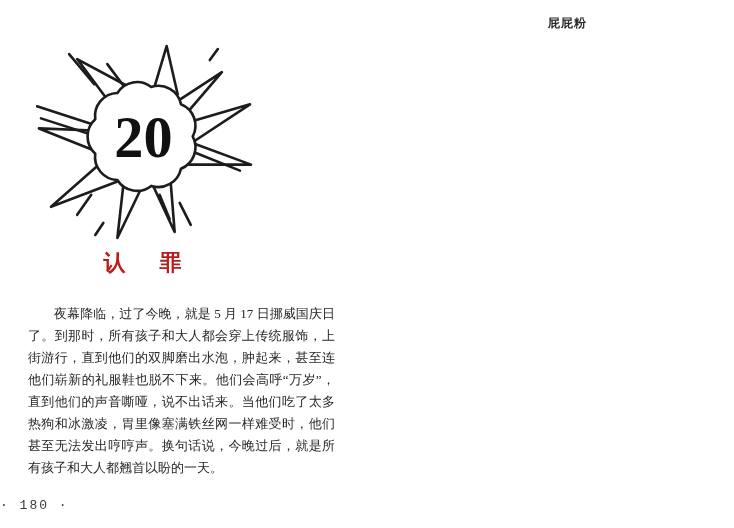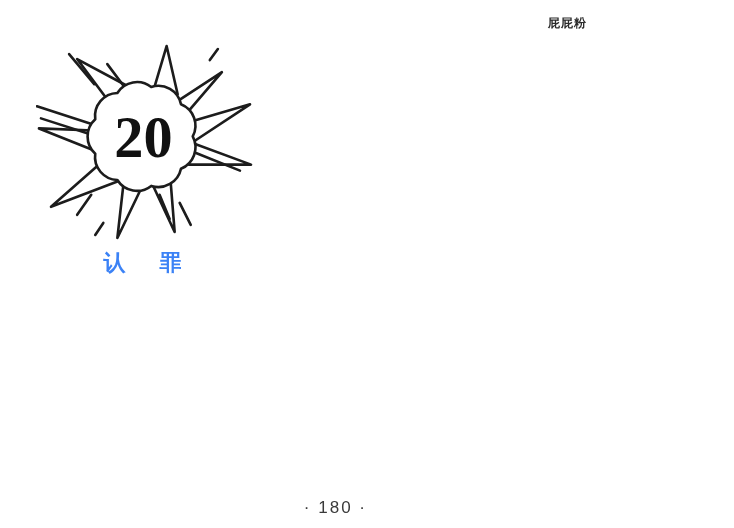--- a/index.html
+++ b/index.html
@@ -24,34 +24,34 @@
   }
 
   
   .badge-wrap{position:absolute;left:36px;top:44px;width:218px;height:198px;}
   .chapter-number{
     font-family:"Liberation Serif","DejaVu Serif",serif;
     font-weight:bold;
   }
   .chapter-title{
     position:absolute;left:38px;top:248px;width:215px;
-    text-align:center;font-size:22px;font-weight:bold;color:#3b82f6;
+    text-align:center;font-size:22px;font-weight:bold;color:#b91c1c;
     letter-spacing:6px;
   }
   .body-text{
     position:absolute;text-align:justify;color:#262626;
     font-size:13px;
   }
   .body-text p{margin:0;text-indent:2em;}
   .left-text{left:28px;top:303px;width:307px;line-height:22px;}
 
   .page-number{
-    position:absolute;top:498px;width:367px;text-align:right;
-    font-size:17px;letter-spacing:2px;color:#3a3a3a;
-    font-family:Liberation Sans, sans-serif;
+    position:absolute;top:498px;width:367px;text-align:left;
+    font-size:13px;letter-spacing:2px;color:#3a3a3a;
+    font-family:Liberation Mono, monospace;
   }
   .pn-left{left:0;}
 
   svg{display:block;}
 </style>
 </head>
 <body>
 
 <div class="spread">
 
@@ -103,20 +103,23 @@
                    A23,23 0 0 1 113.7,42.8
                    A23,23 0 0 1 143.3,59.9
                    A23,23 0 0 1 155,92 Z"></path>
         </g>
         <text class="chapter-number" x="106" y="112" text-anchor="middle" font-size="58" font-weight="bold" fill="#111">20</text>
       </svg>
     </div>
 
     <div class="chapter-title">认　罪</div>
 
+    <div class="body-text left-text">
+      <p>夜幕降临，过了今晚，就是 5 月 17 日挪威国庆日了。到那时，所有孩子和大人都会穿上传统服饰，上街游行，直到他们的双脚磨出水泡，肿起来，甚至连他们崭新的礼服鞋也脱不下来。他们会高呼“万岁”，直到他们的声音嘶哑，说不出话来。当他们吃了太多热狗和冰激凌，胃里像塞满铁丝网一样难受时，他们甚至无法发出哼哼声。换句话说，今晚过后，就是所有孩子和大人都翘首以盼的一天。</p>
+    </div>
 
     <div class="page-number pn-left">· 180 ·</div>
   </section>
 
   <section class="page page-right">
 
     
 
     
 

